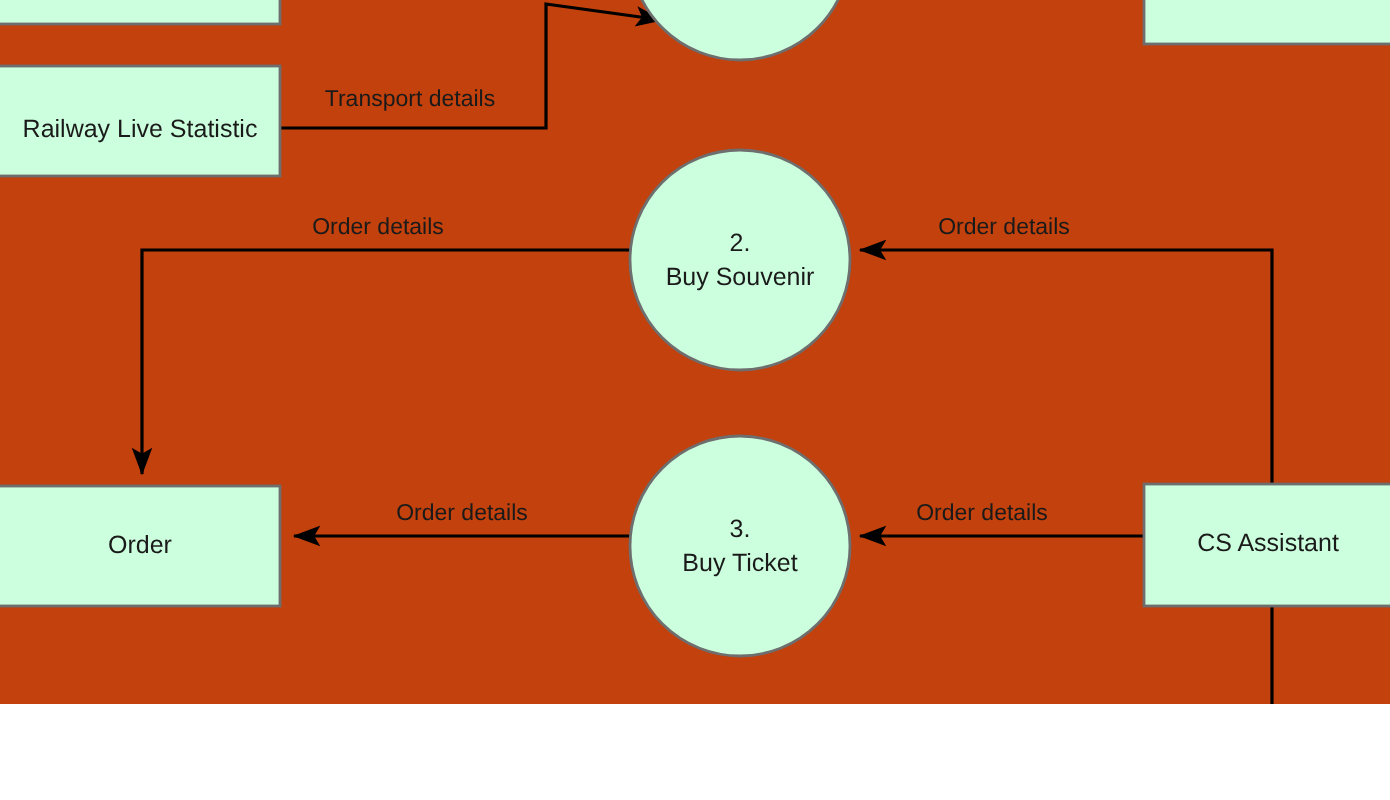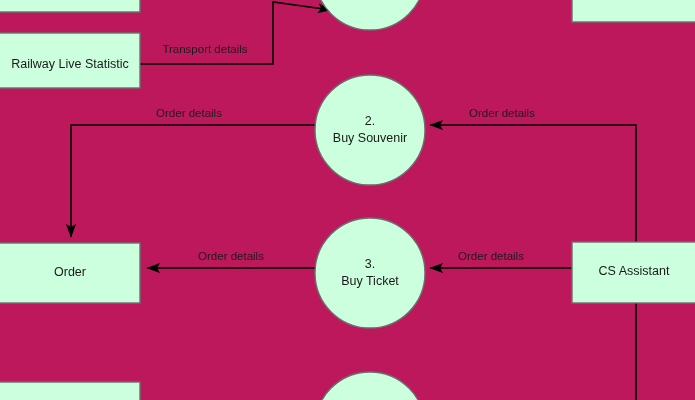--- a/index.html
+++ b/index.html
@@ -4,23 +4,23 @@
 <title>Data Flow Diagram</title>
 <style>
   html, body {
     margin: 0;
     padding: 0;
     background: #ffffff;
   }
   #canvas {
     position: relative;
     width: 695px;
-    height: 400px;
+    height: 352px;
     overflow: hidden;
-    background: #be185d;
+    background: #c2410c;
     font-family: "Liberation Sans", sans-serif;
   }
   #dfd-svg {
     position: absolute;
     left: 0;
     top: 0;
     width: 695px;
     height: 400px;
   }
   .node-box {

